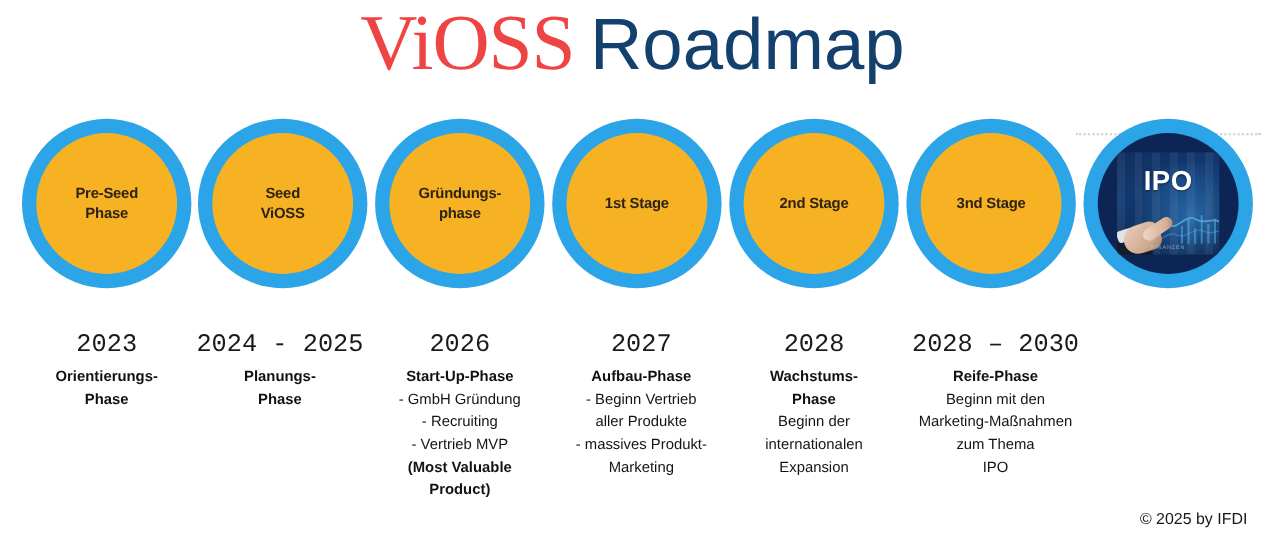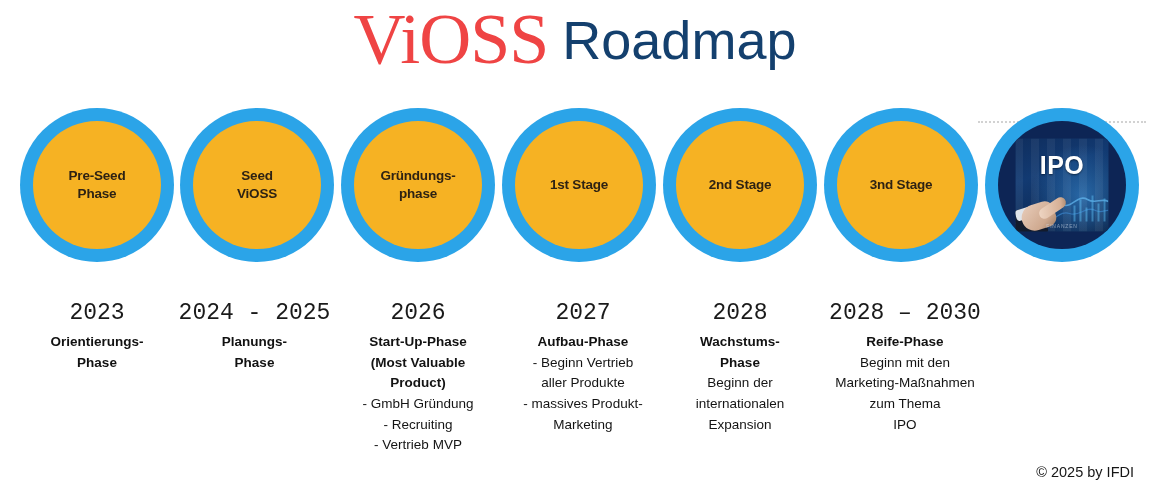--- a/index.html
+++ b/index.html
@@ -34,21 +34,21 @@
     font-size: 72px;
     letter-spacing: -1px;
     color: #ef4444;
     line-height: 1;
     position: relative;
     top: 1px;
   }
   #title-word {
     font-family: "Liberation Sans", sans-serif;
     font-weight: 400;
-    font-size: 54px;
+    font-size: 66px;
     color: #14406e;
     line-height: 1;
     margin-left: 14px;
     position: relative;
     top: 2px;
   }
 
   
   #dotted-guide {
     position: absolute;
@@ -358,25 +358,25 @@
 
   <div class="col" style="left:162px; width:185px;">
     <div class="year">2024 - 2025</div>
     <div class="phase-name">Planungs-
 Phase</div>
   </div>
 
   <div class="col" style="left:328px; width:180px;">
     <div class="year">2026</div>
     <div class="phase-name">Start-Up-Phase</div>
-    <div class="detail semi">(Most Valuable
-Product)</div>
     <div class="detail">- GmbH Gründung
 - Recruiting
 - Vertrieb MVP</div>
+    <div class="detail semi">(Most Valuable
+Product)</div>
   </div>
 
   <div class="col" style="left:490px; width:186px;">
     <div class="year">2027</div>
     <div class="phase-name">Aufbau-Phase</div>
     <div class="detail">- Beginn Vertrieb
 aller Produkte
 - massives Produkt-
 Marketing</div>
   </div>

